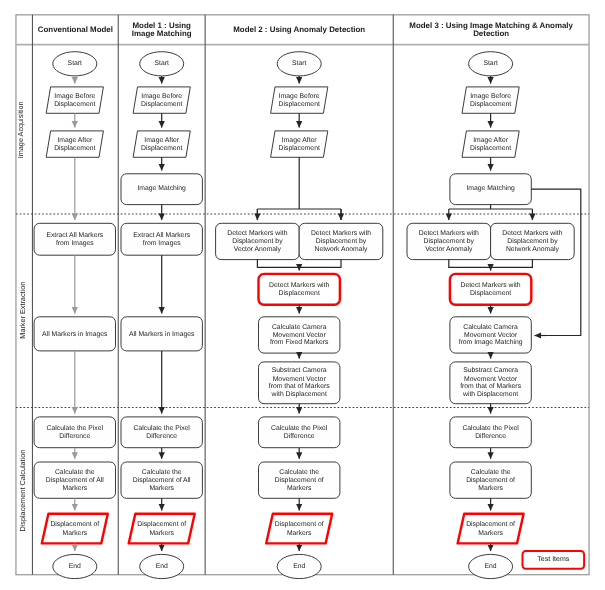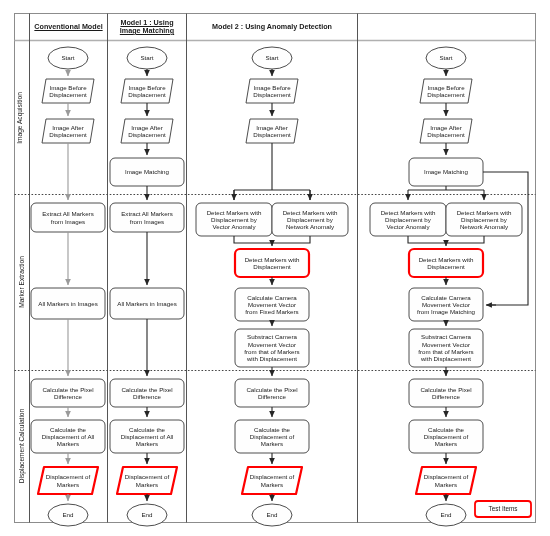--- a/index.html
+++ b/index.html
@@ -147,24 +147,25 @@
       <line x1="446" y1="453" x2="446" y2="464" marker-end="url(#ah)"></line>
       <line x1="446" y1="494" x2="446" y2="501" marker-end="url(#ah)"></line>
 
       <path d="M483,172 L528,172 L528,305 L487,305"></path>
       <line x1="496" y1="305" x2="486" y2="305" marker-end="url(#ah)"></line>
     </g>
 
     <rect x="475" y="501" width="56" height="16" rx="3" fill="#ffffff" stroke="#ff0000" stroke-width="1.8"></rect>
   </svg>
 
-  <div class="lbl hdr" style="left:30px;top:14px;width:77px;height:26px;text-decoration:underline;">Conventional Model</div>
-  <div class="lbl hdr" style="left:108px;top:14px;width:78px;height:26px;white-space:pre-line;text-decoration:underline;">Model 1 : Using
+  <div class="lbl hdr" style="left:30px;top:14px;width:77px;height:26px;">Conventional Model</div>
+  <div class="lbl hdr" style="left:108px;top:14px;width:78px;height:26px;white-space:pre-line;">Model 1 : Using
 Image Matching</div>
   <div class="lbl hdr" style="left:187px;top:14px;width:170px;height:26px;text-align:right;">Model 2 : Using Anomaly Detection</div>
+  <div class="lbl hdr" style="left:358px;top:14px;width:177px;height:26px;">Model 3 : Using Image Matching &amp; Anomaly Detection</div>
 
   <div class="lbl lane" style="left:-50px;top:110px;width:140px;height:16px;transform:rotate(-90deg);">Image Acquisition</div>
   <div class="lbl lane" style="left:-48px;top:274px;width:140px;height:16px;transform:rotate(-90deg);">Marker Extraction</div>
   <div class="lbl lane" style="left:-48px;top:438px;width:140px;height:16px;transform:rotate(-90deg);">Displacement Calculation</div>
 
   <div class="lbl node" style="left:48px;top:47px;width:40px;height:22px;">Start</div>
   <div class="lbl node" style="left:42px;top:79px;width:52px;height:24px;white-space:pre-line;">Image Before
 Displacement</div>
   <div class="lbl node" style="left:42px;top:119px;width:52px;height:24px;white-space:pre-line;">Image After
 Displacement</div>

